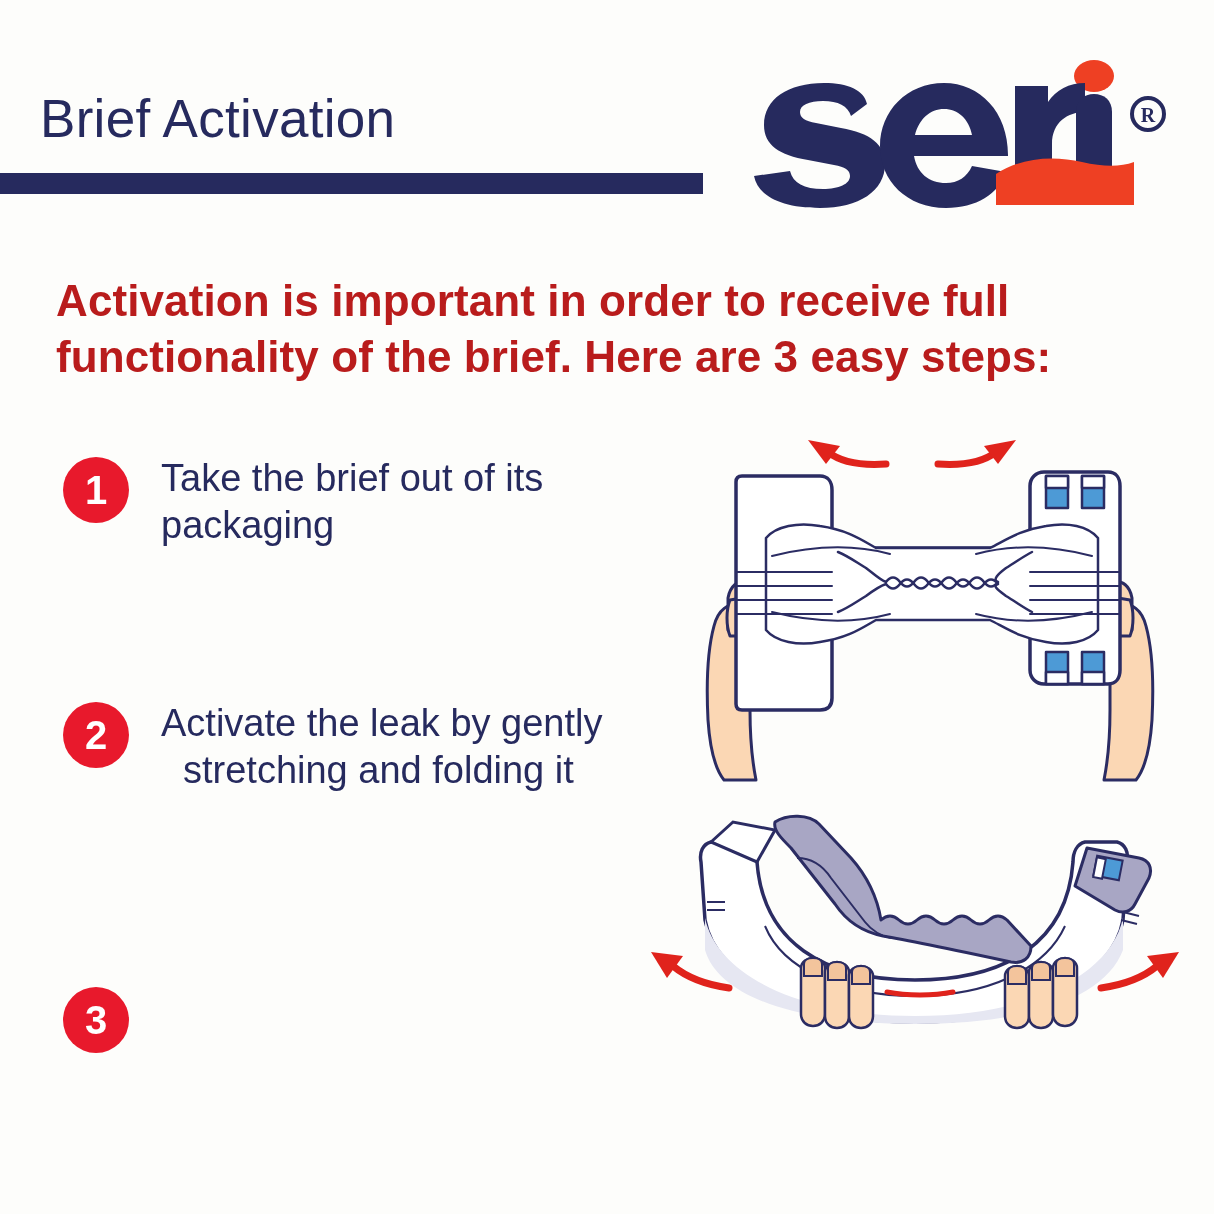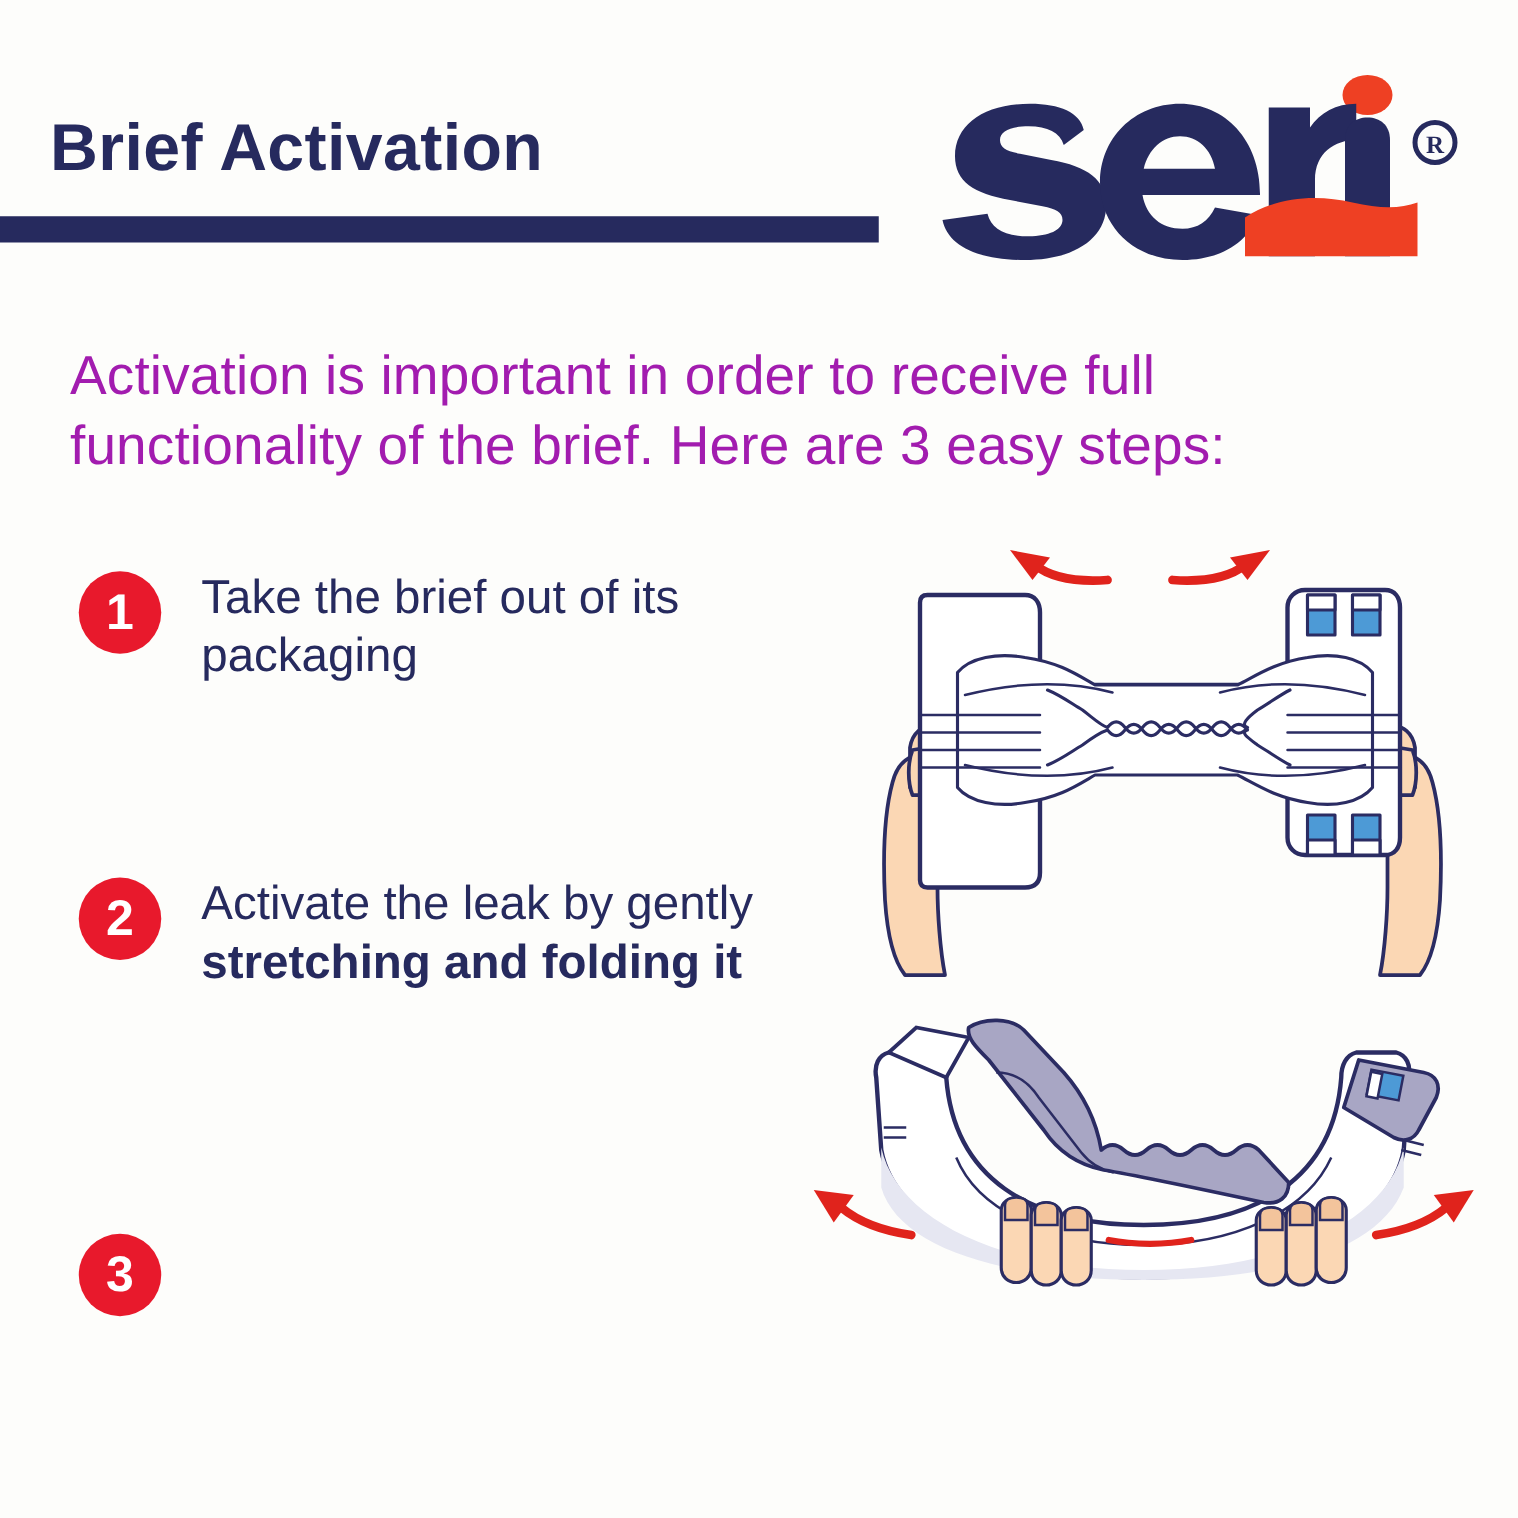--- a/index.html
+++ b/index.html
@@ -9,56 +9,57 @@
     font-family:"Liberation Sans", sans-serif;
     overflow:hidden;
     position:relative;
   }
   .page{position:relative;width:1214px;height:1214px;}
 
   
   .header{position:absolute;left:0;top:0;width:1214px;height:230px;}
   .page-title{
     position:absolute;left:40px;top:88px;
-    font-size:53px;font-weight:bold;
+    font-size:53px;font-weight:normal;
     color:#262a5e;letter-spacing:0.3px;
     white-space:nowrap;
   }
   .title-rule{
     position:absolute;left:0;top:173px;width:703px;height:21px;
     background:#262a5e;
   }
 
   
   .logo{position:absolute;left:752px;top:52px;width:420px;height:160px;}
 
   
   .intro{
     position:absolute;left:56px;top:273px;width:1060px;
-    font-size:44px;line-height:1.28;color:#a21caf;
+    font-size:44px;line-height:1.28;color:#b91c1c;
     letter-spacing:0.1px;
+    font-weight:bold;
   }
 
   
   .step{position:absolute;display:flex;align-items:flex-start;}
   .badge{
     width:66px;height:66px;border-radius:50%;
     background:#e8192c;color:#ffffff;
     display:flex;align-items:center;justify-content:center;
     font-size:40px;font-weight:bold;line-height:1;
     flex:0 0 66px;
     margin-top:2px;
   }
   .step-text{
     margin-left:32px;
     font-size:38px;line-height:1.23;
     color:#262a5e;
     max-width:500px;
   }
-  .step-text b{font-weight:bold;}
+  .step-text b{font-weight:normal;margin-left:22px;}
 
   #step-1{left:63px;top:455px;}
   #step-2{left:63px;top:700px;}
   #step-3{left:63px;top:985px;}
 
   
   .illus{position:absolute;}
   #illus-1{left:680px;top:430px;width:500px;height:350px;}
   #illus-2{left:615px;top:800px;width:600px;height:250px;}
   svg{display:block;overflow:visible;}

